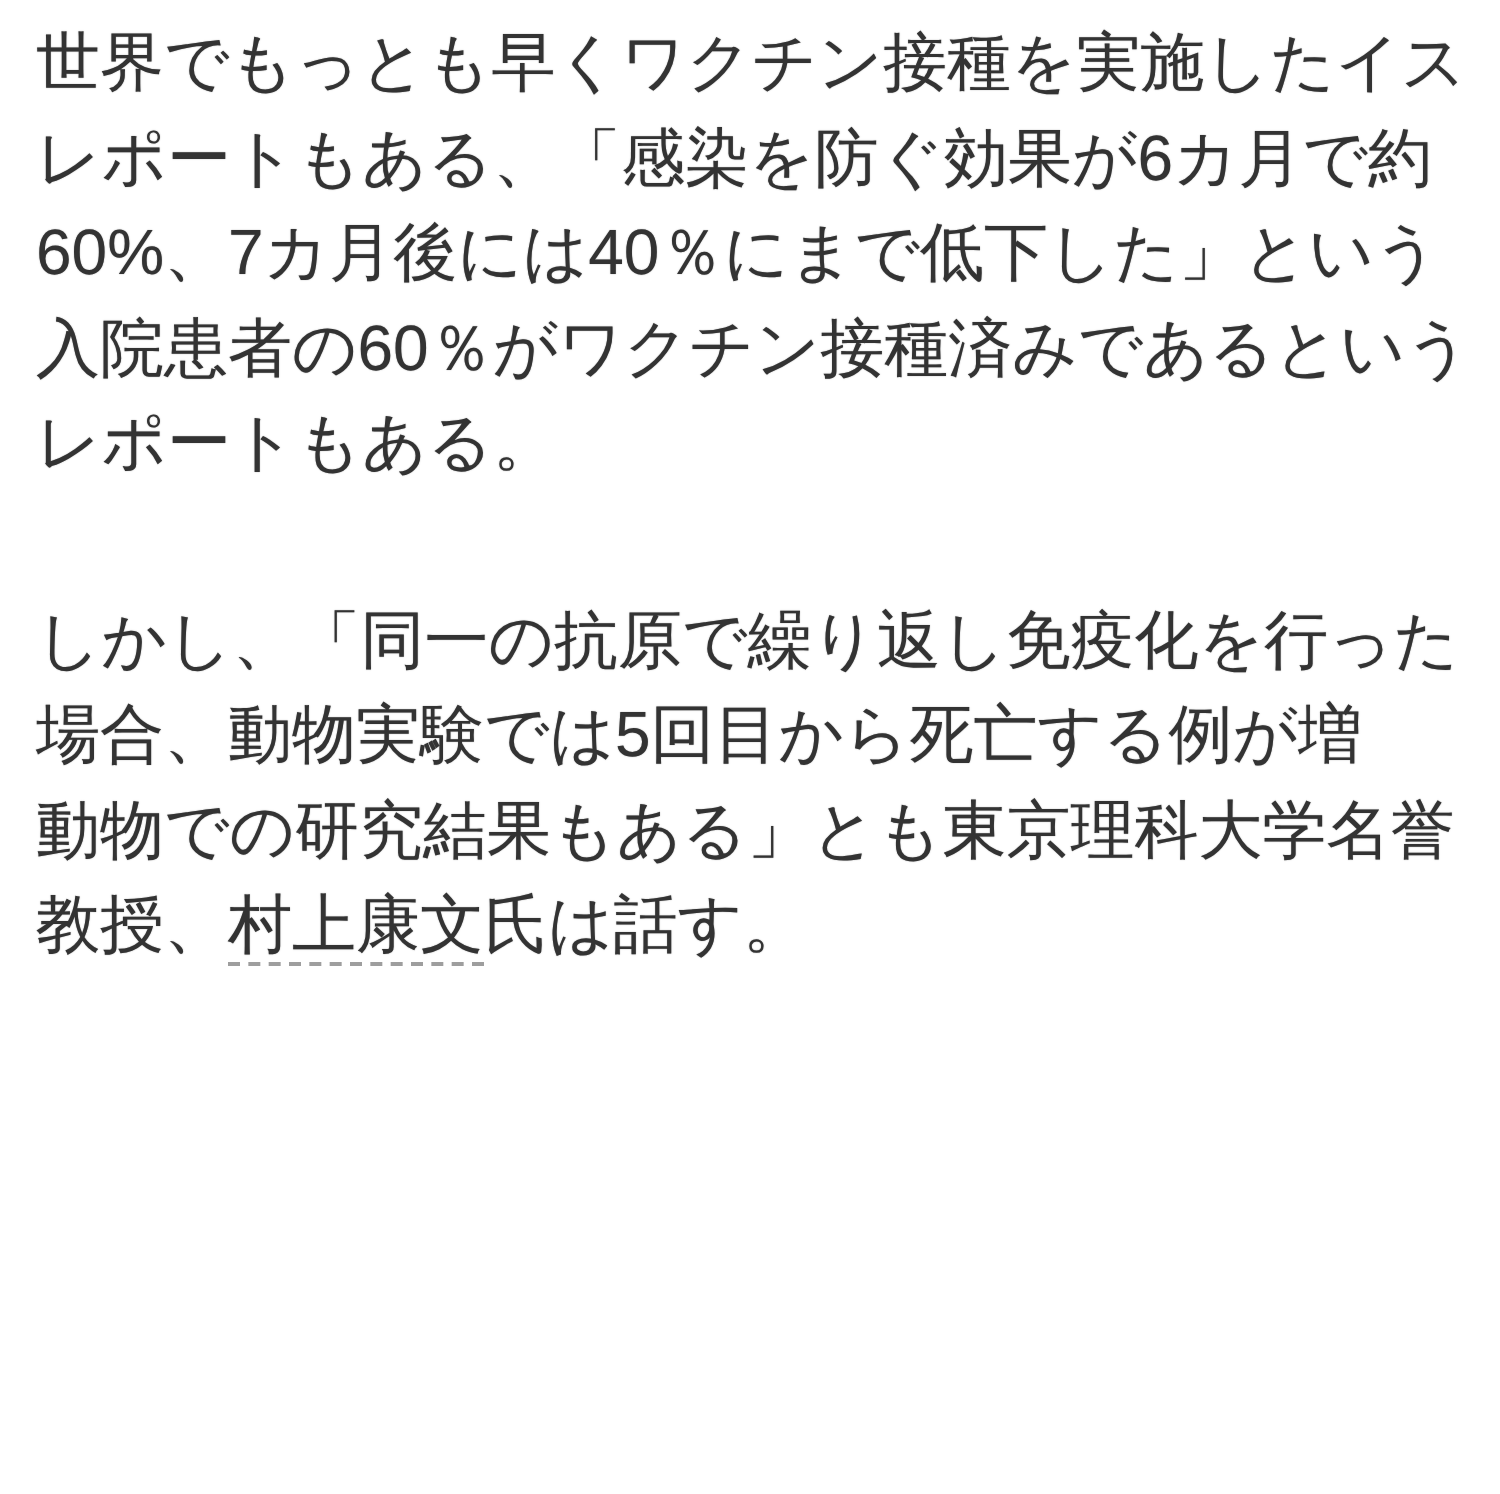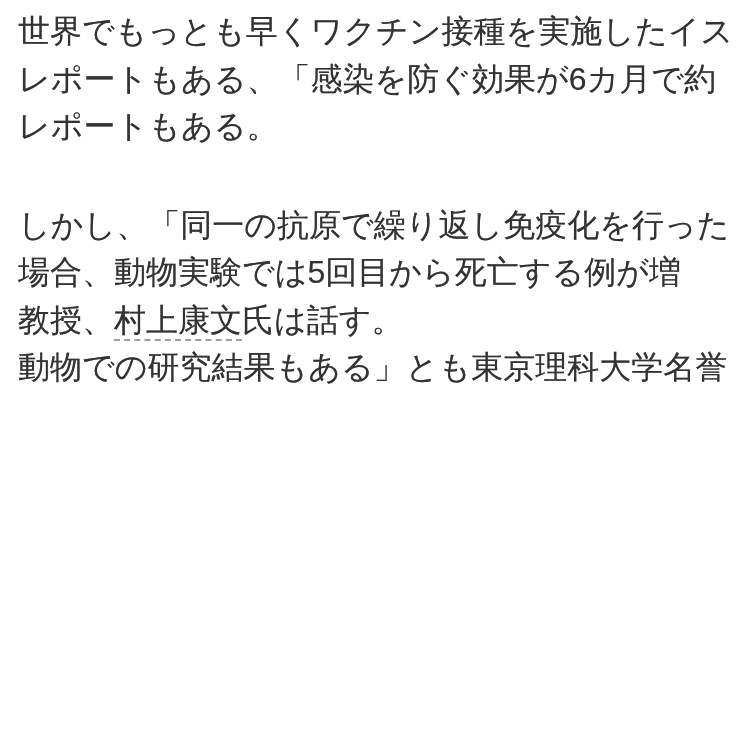--- a/index.html
+++ b/index.html
@@ -41,28 +41,30 @@
   }
 </style>
 </head>
 <body>
 
 <main class="article">
 
   <p class="para">
     <span class="line">世界でもっとも早くワクチン接種を実施したイス</span>
     <span class="line">レポートもある、「感染を防ぐ効果が6カ月で約</span>
+    <span class="line">60%、7カ月後には40％にまで低下した」という</span>
+    <span class="line">入院患者の60％がワクチン接種済みであるという</span>
     <span class="line">レポートもある。</span>
   </p>
 
   <p class="para">
   </p>
 
   <p class="para">
     <span class="line">しかし、「同一の抗原で繰り返し免疫化を行った</span>
     <span class="line">場合、動物実験では5回目から死亡する例が増</span>
+    <span class="line">動物での研究結果もある」とも東京理科大学名誉</span>
     <span class="line">
       <span>教授、</span><span class="annotated-name">村上康文</span><span>氏は話す。</span>
     </span>
-    <span class="line">動物での研究結果もある」とも東京理科大学名誉</span>
   </p>
 
 </main>
 
 </body></html>

